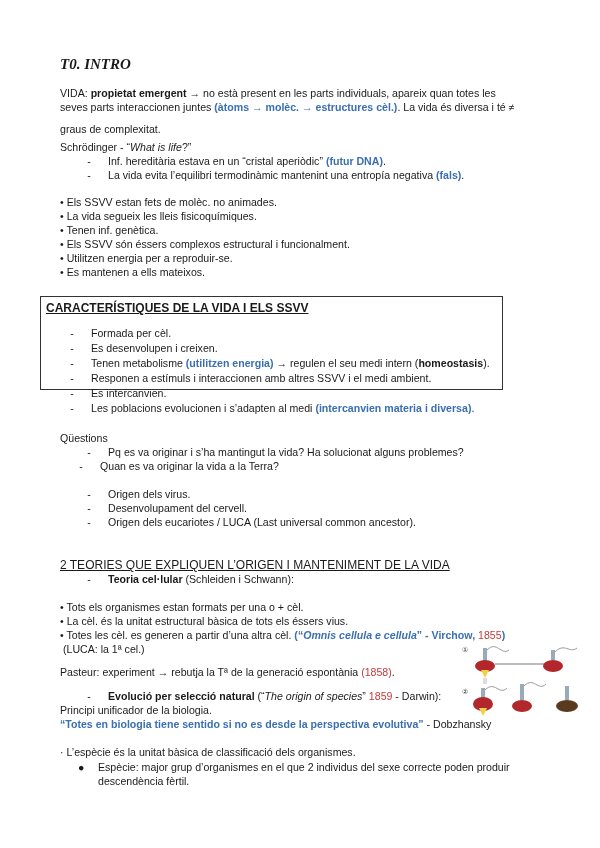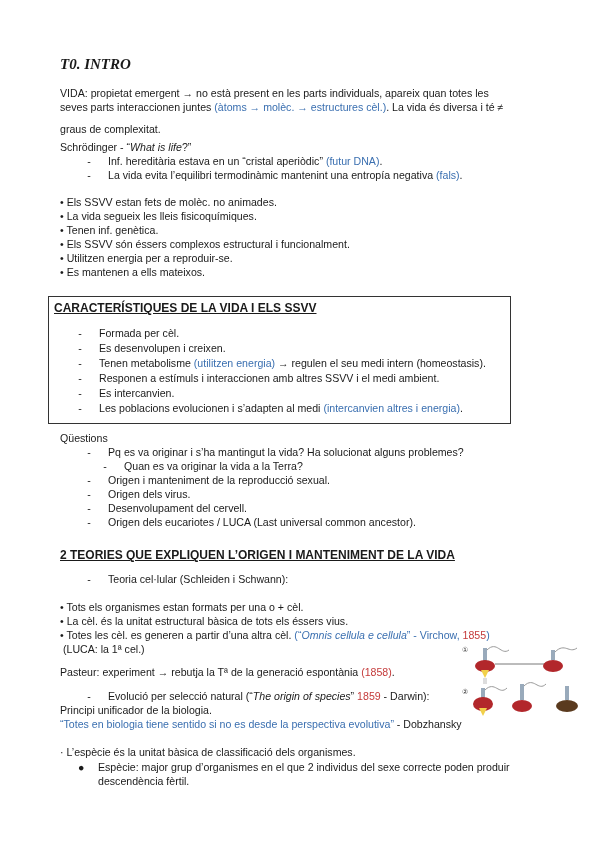--- a/index.html
+++ b/index.html
@@ -1,29 +1,29 @@
 <!DOCTYPE html>
 <html><head>
 <meta charset="utf-8">
 <style>
   html, body { margin:0; padding:0; background:#ffffff; }
   body { width:600px; height:848px; position:relative; overflow:hidden;
          font-family:"Liberation Sans", sans-serif; font-size:10.6px; color:#1a1a1a; line-height:13.6px; }
   .page { position:absolute; left:0; top:0; width:600px; height:848px; }
   .abs { position:absolute; white-space:nowrap; }
   .title { font-family:"Liberation Serif", serif; font-weight:bold; font-style:italic; font-size:15px; left:60px; top:58px; }
-  .blue { color:#3a6fb0; }
+  .blue { color:#3a6fb0;font-weight:bold; }
   .red { color:#c43a3a; }
-  b { font-weight:normal; }
+  b { font-weight:bold; }
   i { font-style:italic; }
   .dash { display:inline-block; width:38px; text-align:center; margin-left:14px; }
   .row { position:absolute; left:60px; white-space:nowrap; }
-  .box { position:absolute; left:48px; top:296px; width:463px; height:128px; border:1.3px solid #333; box-sizing:border-box;padding-left:30px; }
+  .box { position:absolute; left:40px; top:296px; width:463px; height:94px; border:1.3px solid #333; box-sizing:border-box;padding-left:30px; }
   .box-title { position:absolute; left:5px; top:5px; font-weight:bold; font-size:12px; text-decoration:underline; }
-  .sec-title { font-weight:bold; font-size:12px; text-decoration:underline; }
+  .sec-title { font-weight:normal; font-size:12px; text-decoration:underline;margin-top:10px; }
   .u { }
   .figure { position:absolute; left:457px; top:642px; width:143px; height:88px; }
 </style>
 </head>
 <body>
 
 <div class="page">
 
   <div class="abs title">T0. INTRO</div>
 
@@ -42,27 +42,26 @@
   <div class="row" style="top:252px">• Utilitzen energia per a reproduir-se.</div>
   <div class="row" style="top:266px">• Es mantenen a ells mateixos.</div>
 
   <div class="box">
     <div class="box-title">CARACTERÍSTIQUES DE LA VIDA I ELS SSVV</div>
     <div class="abs" style="left:-2px;top:30px"><span class="dash">-</span><span>Formada per cèl.</span></div>
     <div class="abs" style="left:-2px;top:45px"><span class="dash">-</span><span>Es desenvolupen i creixen.</span></div>
     <div class="abs" style="left:-2px;top:60px"><span class="dash">-</span><span>Tenen metabolisme </span><span class="blue">(utilitzen energia)</span><span> → regulen el seu medi intern (</span><b>homeostasis</b><span>).</span></div>
     <div class="abs" style="left:-2px;top:75px"><span class="dash">-</span><span>Responen a estímuls i interaccionen amb altres SSVV i el medi ambient.</span></div>
     <div class="abs" style="left:-2px;top:90px"><span class="dash">-</span><span>Es intercanvien.</span></div>
-    <div class="abs" style="left:-2px;top:105px"><span class="dash">-</span><span>Les poblacions evolucionen i s’adapten al medi </span><span class="blue">(intercanvien altres i energia)</span><span>.</span></div>
+    <div class="abs" style="left:-2px;top:105px"><span class="dash">-</span><span>Les poblacions evolucionen i s’adapten al medi </span><span class="blue">(intercanvien materia i diversa)</span><span>.</span></div>
   </div>
 
   <div class="row" style="top:432px">Qüestions</div>
   <div class="row" style="top:446px;left:56px"><span class="dash">-</span><span>Pq es va originar i s’ha mantingut la vida? Ha solucionat alguns problemes?</span></div>
-  <div class="row" style="top:460px;left:72px"><span class="dash">-</span><span>Quan es va originar la vida a la Terra?</span></div>
-  <div class="row" style="top:474px;left:56px"><span class="dash">-</span><span>Origen i manteniment de la reproducció sexual.</span></div>
+  <div class="row" style="top:460px;left:48px"><span class="dash">-</span><span>Quan es va originar la vida a la Terra?</span></div>
   <div class="row" style="top:488px;left:56px"><span class="dash">-</span><span>Origen dels virus.</span></div>
   <div class="row" style="top:502px;left:56px"><span class="dash">-</span><span>Desenvolupament del cervell.</span></div>
   <div class="row" style="top:516px;left:56px"><span class="dash">-</span><span>Origen dels eucariotes / LUCA (Last universal common ancestor).</span></div>
 
   <div class="row sec-title" style="top:549px">2 TEORIES QUE EXPLIQUEN L’ORIGEN I MANTENIMENT DE LA VIDA</div>
 
   <div class="row" style="top:573px;left:56px"><span class="dash">-</span><b>Teoria cel·lular</b><span> (Schleiden i Schwann):</span></div>
   <div class="row" style="top:615px">• La cèl. és la unitat estructural bàsica de tots els éssers vius.</div>
   <div class="row" style="top:601px">• Tots els organismes estan formats per una o + cèl.</div>
   <div class="row" style="top:629px"><span>• Totes les cèl. es generen a partir d’una altra cèl. </span><span class="blue">(“</span><i class="blue">Omnis cellula e cellula</i><span class="blue">” - Virchow, </span><span class="red">1855</span><span class="blue">)</span></div>

